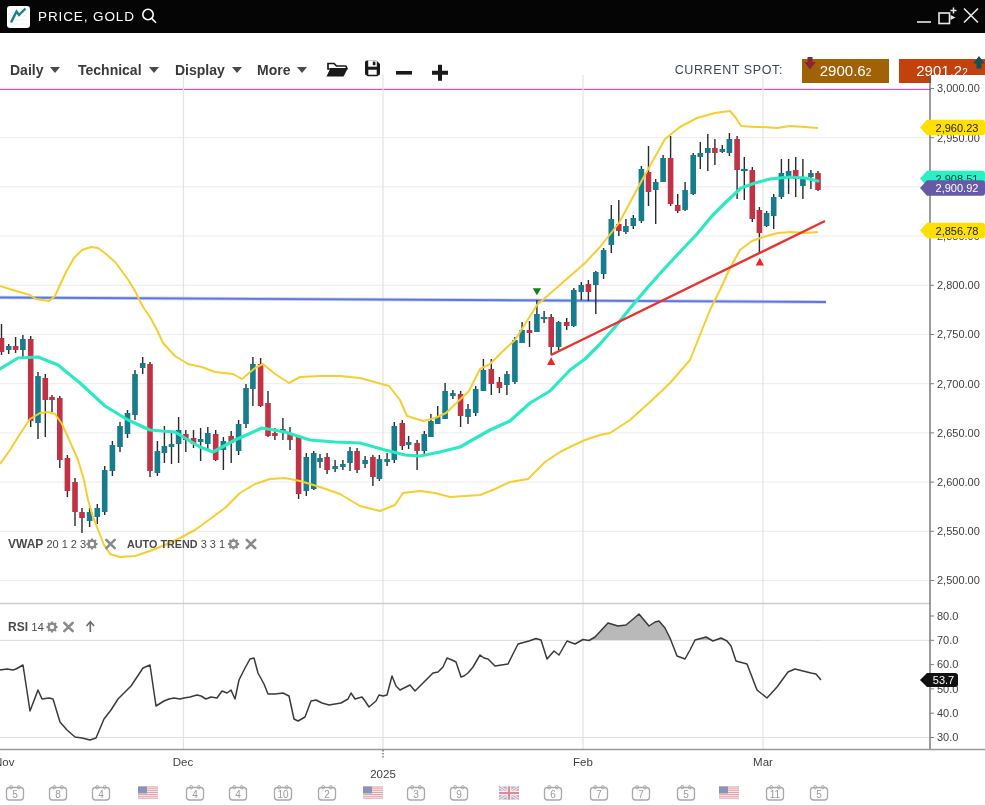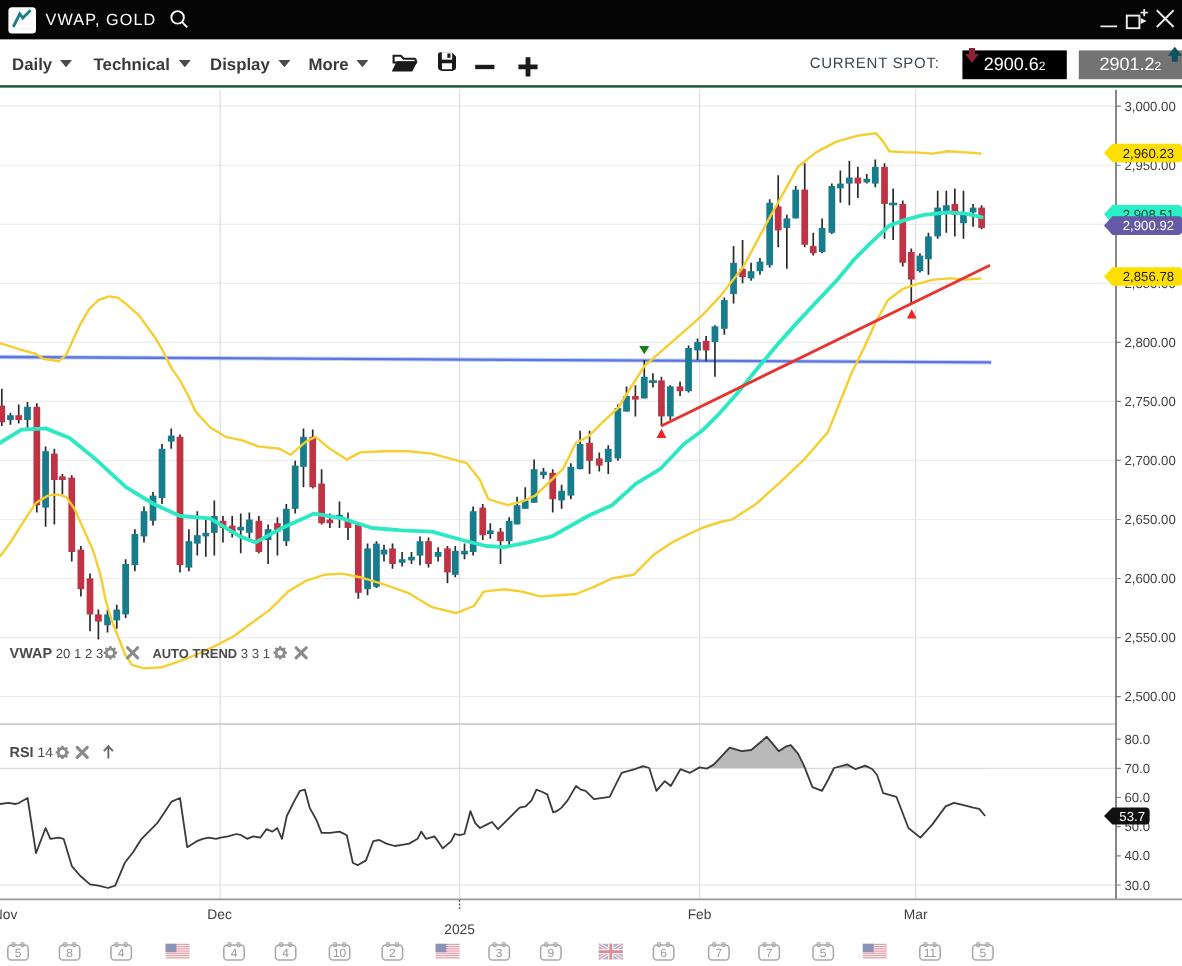--- a/index.html
+++ b/index.html
@@ -1,30 +1,30 @@
 <!DOCTYPE html>
 <html><head><meta charset="utf-8"><style>
 *{margin:0;padding:0;box-sizing:border-box}
 html,body{width:985px;height:805px;overflow:hidden;background:#fff;font-family:"Liberation Sans",sans-serif}
 #titlebar{position:absolute;left:0;top:0;width:985px;height:33px;background:#050505;color:#fff}
 #logo{position:absolute;left:7px;top:6px;width:23px;height:22px;background:#fff;border-radius:3px}
 #apptitle{position:absolute;left:38px;top:9px;font-size:13.5px;letter-spacing:0.9px;color:#fff}
-#menubar{position:absolute;left:0;top:33px;width:985px;height:40px;background:#fff;border-bottom:2px solid #14532d}
+#menubar{position:absolute;left:0;top:50px;width:985px;height:40px;background:#fff;border-bottom:2px solid #d946ef}
 .menu{position:absolute;top:12px;font-size:14px;font-weight:bold;color:#3a3a3a}
 .mcaret{display:inline-block;margin-left:7px;width:0;height:0;border-left:5.5px solid transparent;border-right:5.5px solid transparent;border-top:6px solid #4a4a4a;vertical-align:2px}
 #cp{position:absolute;top:13px;right:202px;font-size:12.5px;letter-spacing:0.6px;color:#3b4754}
 .pricebox{position:absolute;top:9px;height:24px;color:#fff;font-size:15px;text-align:center;line-height:24px}
 #chart{position:absolute;left:0;top:0}
 </style></head><body>
 <div id="titlebar">
 <div id="logo"><svg width="23" height="22">
 <path d="M3 6h17M3 10h17M3 14h17M3 18h17" stroke="#eeeeee" stroke-width="0.8"></path>
 <polyline points="4,16.5 9.5,5.5 12,9 18.5,2.5" fill="none" stroke="#1a7f8d" stroke-width="2.4"></polyline>
 </svg></div>
-<span id="apptitle">VWAP, GOLD</span>
+<span id="apptitle">PRICE, GOLD</span>
 <svg width="22" height="22" style="position:absolute;left:139px;top:6px">
 <circle cx="9" cy="8.5" r="5.2" fill="none" stroke="#ffffff" stroke-width="1.6"></circle>
 <line x1="12.8" y1="12.5" x2="17" y2="16.8" stroke="#ffffff" stroke-width="1.6"></line>
 </svg>
 <svg width="70" height="33" style="position:absolute;right:3px;top:0">
 <line x1="5" y1="22" x2="19" y2="22" stroke="#eaeaea" stroke-width="1.6"></line>
 <rect x="27" y="13" width="10.5" height="10.5" fill="none" stroke="#eaeaea" stroke-width="1.6"></rect>
 <path d="M38.5 10.5h6M41.5 7.5v6" stroke="#eaeaea" stroke-width="1.5"></path>
 <path d="M38.5 15l5 2.5-5 2.5z" fill="#eaeaea"></path>
 <path d="M52 8.5l14 14M66 8.5l-14 14" stroke="#eaeaea" stroke-width="1.6"></path>
@@ -41,26 +41,26 @@
 <g transform="translate(38,0)">
         <path d="M3 5.5a2 2 0 0 1 2-2h9.5L18 7v9.5a2 2 0 0 1-2 2H5a2 2 0 0 1-2-2z" fill="#1a1a1a"></path>
 <rect x="6.2" y="3.5" width="8.6" height="6.2" fill="#ffffff"></rect>
         <rect x="10.8" y="4.6" width="2.6" height="3.6" fill="#1a1a1a"></rect>
 <rect x="5.6" y="12" width="9.8" height="6.5" rx="0.5" fill="#ffffff" stroke="#1a1a1a" stroke-width="1.4"></rect>
       </g>
 <rect x="72" y="14" width="16" height="3.6" fill="#1a1a1a"></rect>
 <path d="M108 15.8h16M116 7.8v16" stroke="#1a1a1a" stroke-width="4"></path>
 </svg>
 <span id="cp">CURRENT SPOT:</span>
-<div class="pricebox" style="left:802px;width:87px;background:#000000">2900.6<span style="font-size:10px">2</span>
+<div class="pricebox" style="left:802px;width:87px;background:#a16207">2900.6<span style="font-size:10px">2</span>
 <svg width="13" height="13" style="position:absolute;left:2px;top:-2px">
         <path d="M3.5 0h5v5h3.3L6 12.5 0.2 5h3.3z" fill="#8c2237"></path>
       </svg>
 </div>
-<div class="pricebox" style="left:899px;width:86px;background:#737373">2901.2<span style="font-size:10px">2</span>
+<div class="pricebox" style="left:899px;width:86px;background:#c2410c">2901.2<span style="font-size:10px">2</span>
 <svg width="13" height="13" style="position:absolute;right:-1px;top:-3px">
         <path d="M6 0l5.8 7.5H8.5v5h-5v-5H0.2z" fill="#0d525c"></path>
       </svg>
 </div>
 </div>
 <svg id="chart" width="985" height="805" viewBox="0 0 985 805">
 <line x1="0" y1="88.5" x2="930" y2="88.5" stroke="#ececec" stroke-width="1"></line>
 <line x1="0" y1="137.7" x2="930" y2="137.7" stroke="#ececec" stroke-width="1"></line>
 <line x1="0" y1="186.9" x2="930" y2="186.9" stroke="#ececec" stroke-width="1"></line>
 <line x1="0" y1="236.1" x2="930" y2="236.1" stroke="#ececec" stroke-width="1"></line>

